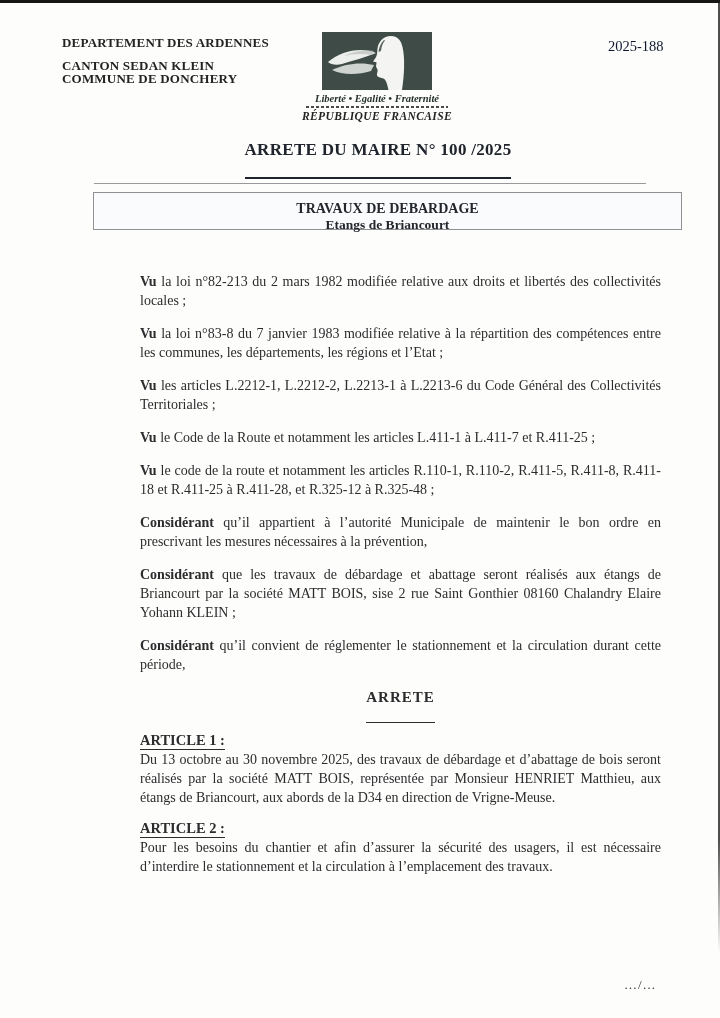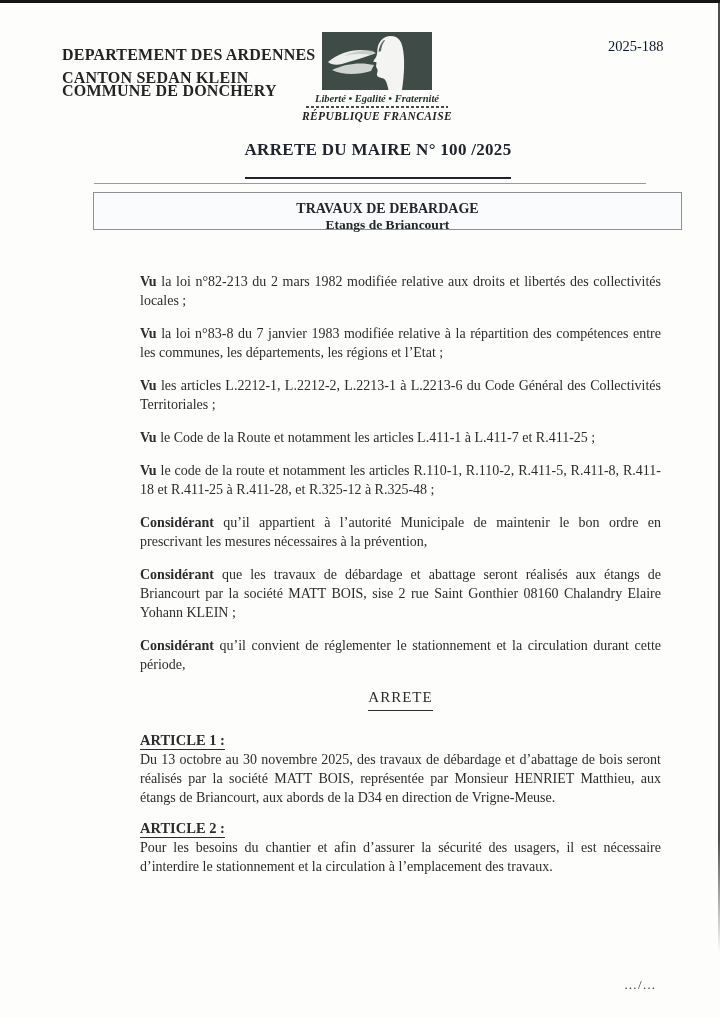--- a/index.html
+++ b/index.html
@@ -11,21 +11,21 @@
     font-family: "Liberation Serif", serif;
     color: #2d2d2d;
     overflow: hidden;
   }
   
   .scan-edge-top { position: absolute; top: 0; left: 0; width: 720px; height: 3px; background: #161616; }
   .scan-edge-right { position: absolute; top: 3px; right: 0; width: 2px; height: 950px;
     background: linear-gradient(#4e4e4e 88%, rgba(78,78,78,0)); }
 
   
-  .header-left { position: absolute; left: 62px; top: 48px; font-weight: bold; font-size: 16px; line-height: 13px; letter-spacing: .2px; color: #242424; }
+  .header-left { position: absolute; left: 62px; top: 36px; font-weight: bold; font-size: 13px; line-height: 13px; letter-spacing: .2px; color: #242424; }
   .header-left .dept { margin-bottom: 10px; }
   .header-center { position: absolute; left: 297px; top: 32px; width: 160px; text-align: center; }
   .logo-art { display: block; margin: 0 auto; }
   .motto { font-style: italic; font-weight: bold; font-size: 10.5px; margin-top: 3px; color: #24302b; white-space: nowrap; }
   .motto-rule { height: 2px; width: 142px; margin: 2px auto 2px;
     background: repeating-linear-gradient(90deg, #4a4a4a 0 3px, transparent 3px 5px); }
   .republic { font-style: italic; font-weight: bold; font-size: 11.5px; letter-spacing: .4px; color: #242424; white-space: nowrap; }
   .header-ref { position: absolute; left: 608px; top: 38px; font-size: 14.5px; color: #0f172a; }
 
   
@@ -38,22 +38,22 @@
   .subject-box { position: absolute; left: 93px; top: 192px; width: 589px; height: 38px;
     border: 1.5px solid #8f9092; background: #fafbfc; text-align: center; box-sizing: border-box; padding-top: 8px; }
   .subject-line1 { font-weight: bold; font-size: 14px; color: #23262c; }
   .subject-line2 { font-weight: bold; font-size: 13.5px; color: #23262c; }
 
   
   .doc-body { position: absolute; left: 140px; top: 272px; width: 521px;
     font-size: 14px; line-height: 19px; text-align: justify; color: #2c2c2e; }
   .doc-body p { margin: 0 0 14px; }
   .decision { text-align: center; margin: 0 0 24px; }
-  .decision-text { font-weight: normal; font-size: 15px; letter-spacing: 1px;
-    border-bottom: 1.5px solid #2c2c2e; padding-bottom: 5px; }
+  .decision-text { font-weight: bold; font-size: 15px; letter-spacing: 1px;
+    border-bottom: 1.5px solid #2c2c2e; padding-bottom: 17px; }
   .article-head { font-weight: bold; font-size: 14.5px; }
   .article-head span { border-bottom: 1.5px solid #2c2c2e; padding-bottom: 1px; }
   .article-block { margin-bottom: 12px; }
   .article-block p { margin: 0; }
   b { font-weight: bold; }
 
   .continuation { position: absolute; left: 624px; top: 977px; font-size: 13px; letter-spacing: 1px; color: #3a3a3a; }
 </style>
 </head>
 <body>

